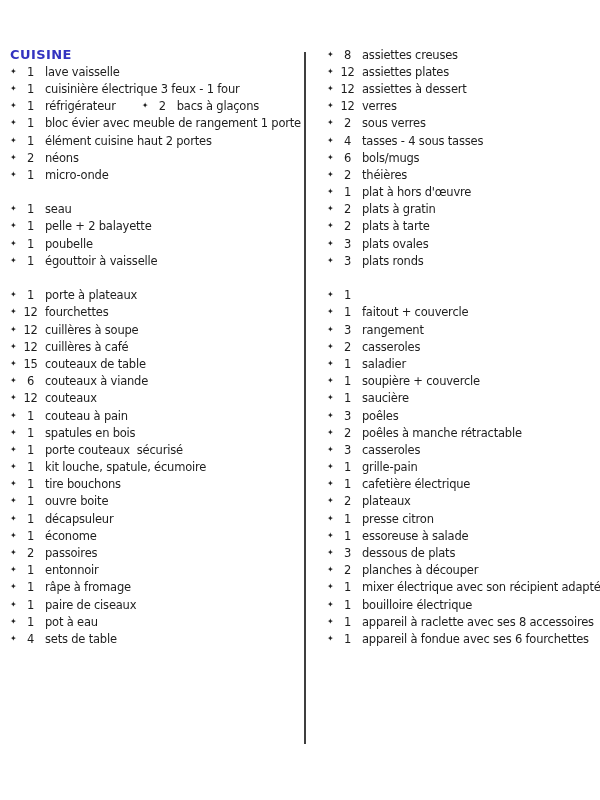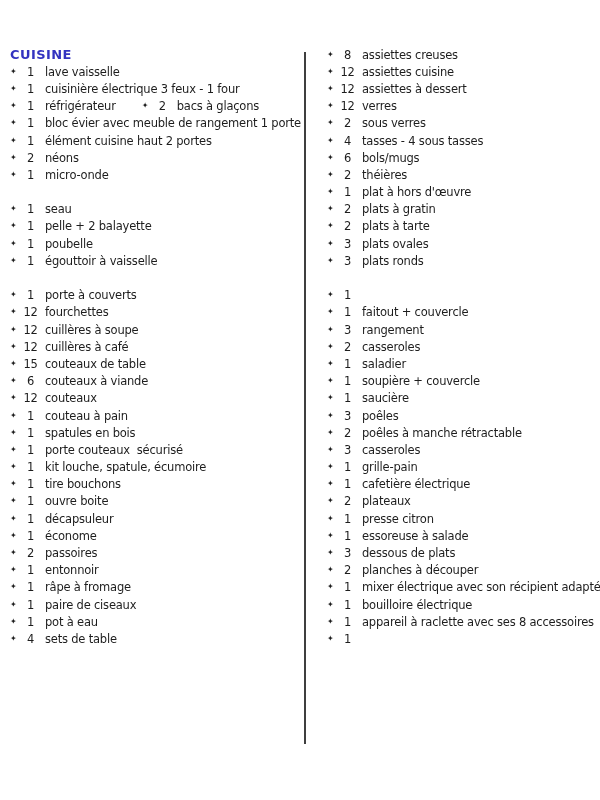--- a/index.html
+++ b/index.html
@@ -44,21 +44,21 @@
         <div class="row"><span class="bullet">✦</span><span class="qty">2</span><span class="label">néons</span></div>
         <div class="row"><span class="bullet">✦</span><span class="qty">1</span><span class="label">micro-onde</span></div>
       </div>
       <div class="section gap">
         <div class="row"><span class="bullet">✦</span><span class="qty">1</span><span class="label">seau</span></div>
         <div class="row"><span class="bullet">✦</span><span class="qty">1</span><span class="label">pelle + 2 balayette</span></div>
         <div class="row"><span class="bullet">✦</span><span class="qty">1</span><span class="label">poubelle</span></div>
         <div class="row"><span class="bullet">✦</span><span class="qty">1</span><span class="label">égouttoir à vaisselle</span></div>
       </div>
       <div class="section gap">
-        <div class="row"><span class="bullet">✦</span><span class="qty">1</span><span class="label">porte à couverts</span></div>
+        <div class="row"><span class="bullet">✦</span><span class="qty">1</span><span class="label">porte à plateaux</span></div>
         <div class="row"><span class="bullet">✦</span><span class="qty">12</span><span class="label">fourchettes</span></div>
         <div class="row"><span class="bullet">✦</span><span class="qty">12</span><span class="label">cuillères à soupe</span></div>
         <div class="row"><span class="bullet">✦</span><span class="qty">12</span><span class="label">cuillères à café</span></div>
         <div class="row"><span class="bullet">✦</span><span class="qty">15</span><span class="label">couteaux de table</span></div>
         <div class="row"><span class="bullet">✦</span><span class="qty">6</span><span class="label">couteaux à viande</span></div>
         <div class="row"><span class="bullet">✦</span><span class="qty">12</span><span class="label">couteaux</span></div>
         <div class="row"><span class="bullet">✦</span><span class="qty">1</span><span class="label">couteau à pain</span></div>
         <div class="row"><span class="bullet">✦</span><span class="qty">1</span><span class="label">spatules en bois</span></div>
         <div class="row"><span class="bullet">✦</span><span class="qty">1</span><span class="label">porte couteaux  sécurisé</span></div>
         <div class="row"><span class="bullet">✦</span><span class="qty">1</span><span class="label">kit louche, spatule, écumoire</span></div>
@@ -71,21 +71,21 @@
         <div class="row"><span class="bullet">✦</span><span class="qty">1</span><span class="label">râpe à fromage</span></div>
         <div class="row"><span class="bullet">✦</span><span class="qty">1</span><span class="label">paire de ciseaux</span></div>
         <div class="row"><span class="bullet">✦</span><span class="qty">1</span><span class="label">pot à eau</span></div>
         <div class="row"><span class="bullet">✦</span><span class="qty">4</span><span class="label">sets de table</span></div>
       </div>
     </div>
   <div class="divider" style="background: rgb(63, 63, 63);"></div>
   <div class="column right">
       <div class="section">
         <div class="row"><span class="bullet">✦</span><span class="qty">8</span><span class="label">assiettes creuses</span></div>
-        <div class="row"><span class="bullet">✦</span><span class="qty">12</span><span class="label">assiettes cuisine</span></div>
+        <div class="row"><span class="bullet">✦</span><span class="qty">12</span><span class="label">assiettes plates</span></div>
         <div class="row"><span class="bullet">✦</span><span class="qty">12</span><span class="label">assiettes à dessert</span></div>
         <div class="row"><span class="bullet">✦</span><span class="qty">12</span><span class="label">verres</span></div>
         <div class="row"><span class="bullet">✦</span><span class="qty">2</span><span class="label">sous verres</span></div>
         <div class="row"><span class="bullet">✦</span><span class="qty">4</span><span class="label">tasses - 4 sous tasses</span></div>
         <div class="row"><span class="bullet">✦</span><span class="qty">6</span><span class="label">bols/mugs</span></div>
         <div class="row"><span class="bullet">✦</span><span class="qty">2</span><span class="label">théières</span></div>
         <div class="row"><span class="bullet">✦</span><span class="qty">1</span><span class="label">plat à hors d'œuvre</span></div>
         <div class="row"><span class="bullet">✦</span><span class="qty">2</span><span class="label">plats à gratin</span></div>
         <div class="row"><span class="bullet">✦</span><span class="qty">2</span><span class="label">plats à tarte</span></div>
         <div class="row"><span class="bullet">✦</span><span class="qty">3</span><span class="label">plats ovales</span></div>
@@ -105,16 +105,16 @@
         <div class="row"><span class="bullet">✦</span><span class="qty">1</span><span class="label">grille-pain</span></div>
         <div class="row"><span class="bullet">✦</span><span class="qty">1</span><span class="label">cafetière électrique</span></div>
         <div class="row"><span class="bullet">✦</span><span class="qty">2</span><span class="label">plateaux</span></div>
         <div class="row"><span class="bullet">✦</span><span class="qty">1</span><span class="label">presse citron</span></div>
         <div class="row"><span class="bullet">✦</span><span class="qty">1</span><span class="label">essoreuse à salade</span></div>
         <div class="row"><span class="bullet">✦</span><span class="qty">3</span><span class="label">dessous de plats</span></div>
         <div class="row"><span class="bullet">✦</span><span class="qty">2</span><span class="label">planches à découper</span></div>
         <div class="row"><span class="bullet">✦</span><span class="qty">1</span><span class="label">mixer électrique avec son récipient adapté</span></div>
         <div class="row"><span class="bullet">✦</span><span class="qty">1</span><span class="label">bouilloire électrique</span></div>
         <div class="row"><span class="bullet">✦</span><span class="qty">1</span><span class="label">appareil à raclette avec ses 8 accessoires</span></div>
-        <div class="row"><span class="bullet">✦</span><span class="qty">1</span></div>
+        <div class="row"><span class="bullet">✦</span><span class="qty">1</span><span class="label">appareil à fondue avec ses 6 fourchettes</span></div>
       </div>
     </div>
 </div>
 
 </body></html>

